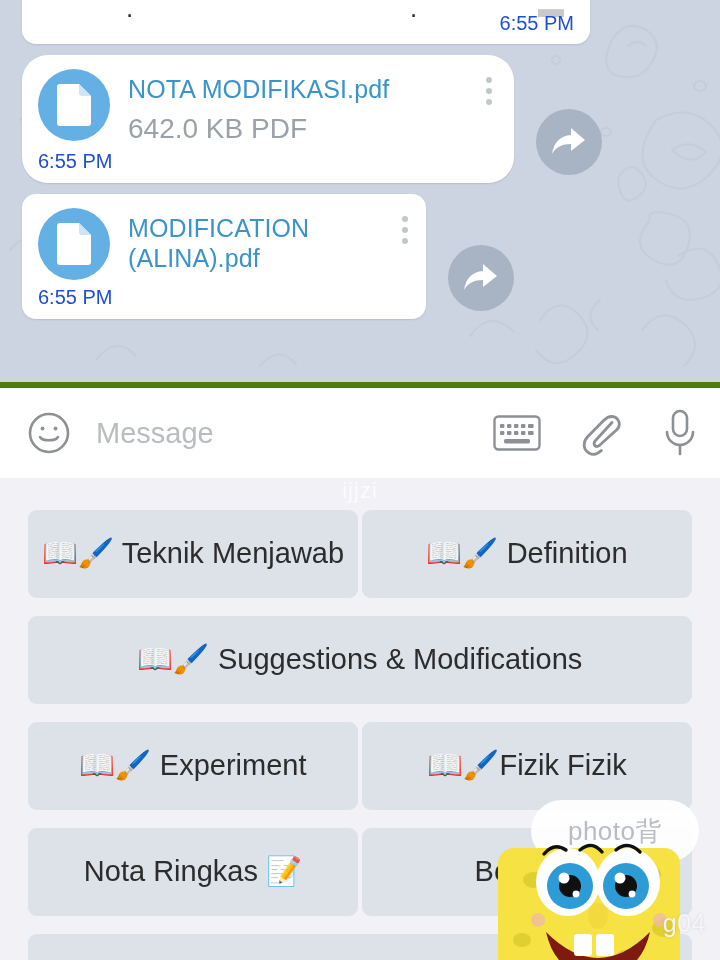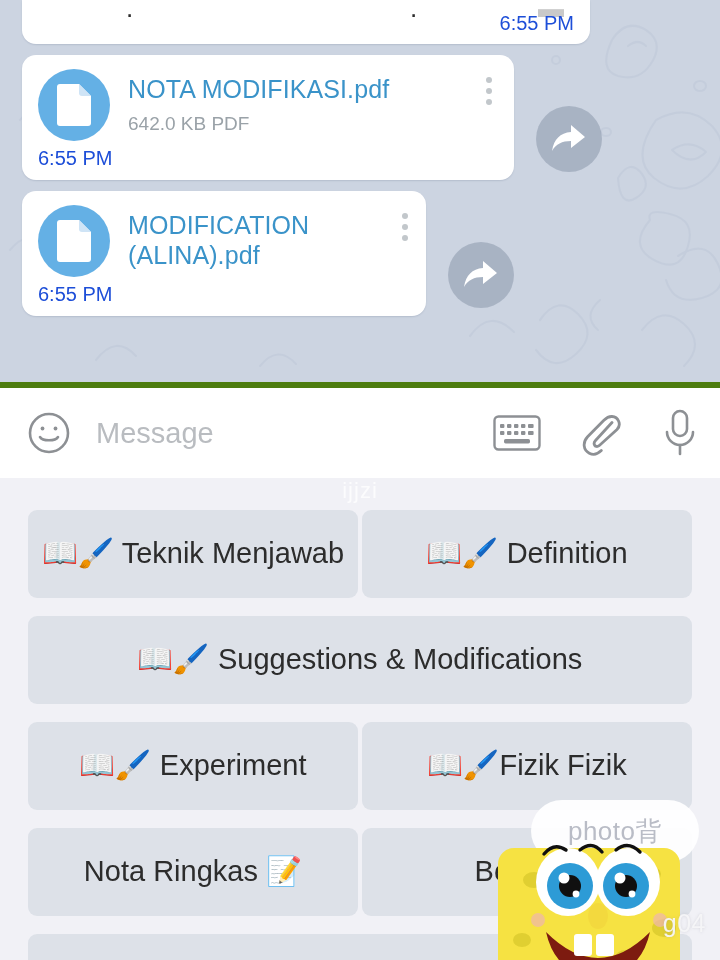--- a/index.html
+++ b/index.html
@@ -107,21 +107,21 @@
   .doc-name {
     font-size: 25px;
     color: #3a93c9;
     line-height: 1.18;
     font-weight: 400;
     letter-spacing: .1px;
     max-width: 300px;
   }
 
   .doc-size {
-    font-size: 19px;
+    font-size: 28px;
     color: #9aa2a8;
     margin-top: 9px;
     line-height: 1.1;
   }
 
   .time {
     font-size: 20px;
     color: #1d4ed8;
     display: block;
   }
@@ -295,21 +295,21 @@
       <div class="msg-row">
         <div class="bubble bubble-clipped">
           <span class="clip-dots clip-dot-a">.</span>
           <span class="clip-dots clip-dot-b">.</span>
           <span class="clip-dots clip-dot-c">▬</span>
           <span class="time">6:55 PM</span>
         </div>
       </div>
 
       <div class="msg-row">
-        <div class="bubble" style="width:492px;">
+        <div class="bubble" style="width:492px;border-radius:26px;">
           <div class="doc-row">
             <div class="doc-icon">
               <svg width="34" height="42" viewBox="0 0 34 42">
                 <path d="M3 0h19l12 12v27a3 3 0 0 1-3 3H3a3 3 0 0 1-3-3V3a3 3 0 0 1 3-3z" fill="#ffffff"></path>
                 <path d="M22 0l12 12H25a3 3 0 0 1-3-3z" fill="#cfe4f6"></path>
               </svg>
             </div>
             <div class="doc-text">
               <div class="doc-name">NOTA MODIFIKASI.pdf</div>
               <div class="doc-size">642.0 KB PDF</div>

